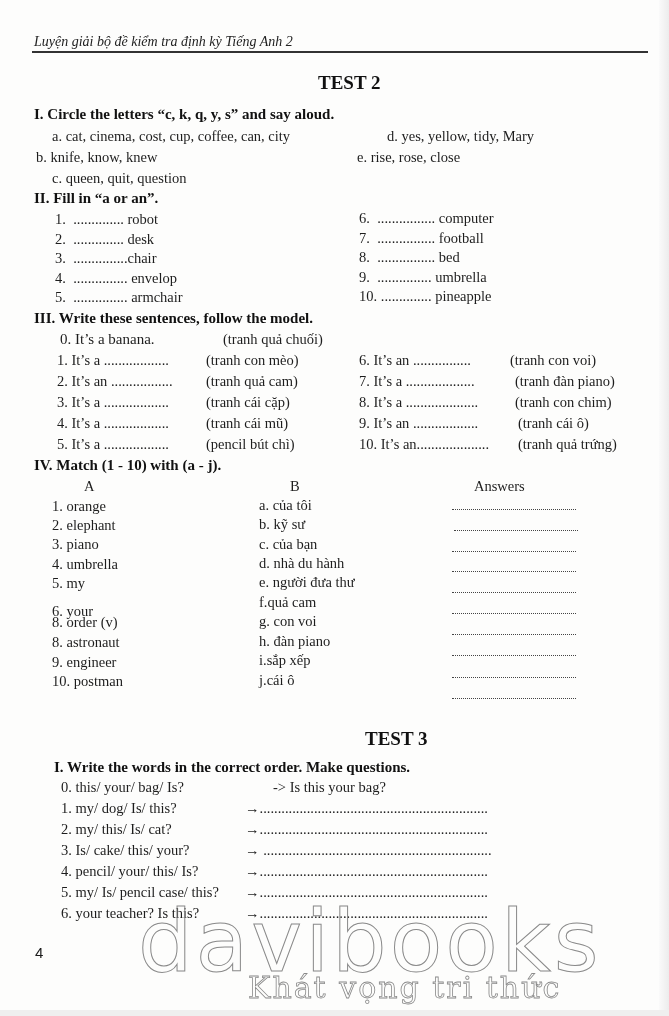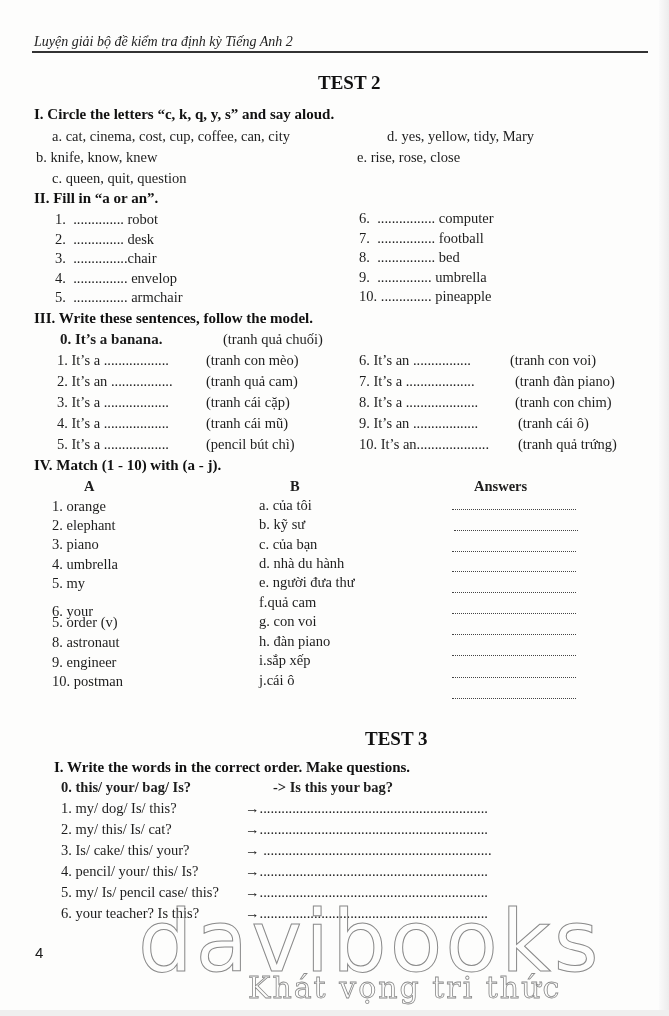--- a/index.html
+++ b/index.html
@@ -27,21 +27,21 @@
       position: absolute; left: 32px; top: 51px; width: 616px; height: 2px;
       background: #333;
     }
     .test-title {
       font-weight: bold; font-size: 19px; color: #111;
     }
     .sec-title {
       font-weight: bold; font-size: 15px; color: #111;
     }
     .txt { font-size: 14.5px; color: #1d1d1d; }
-    .bold { font-weight: bold; }
+    .bold { font-weight: normal; }
     .ans-line {
       position: absolute; left: 452px; width: 124px; height: 2px;
       border-bottom: 1.5px dotted #444;
     }
     .watermark {
       position: absolute; left: 138px; top: 898px;
       font-family: "DejaVu Sans", sans-serif;
       font-size: 86px; letter-spacing: 3px;
       color: transparent;
       -webkit-text-stroke: 1px #8a8a8a;
@@ -159,21 +159,21 @@
 <div class="abs txt bold" style="left:84px; top:478px;">A</div>
 <div class="abs txt bold" style="left:290px; top:478px;">B</div>
 <div class="abs txt bold" style="left:474px; top:478px;">Answers</div>
 
 <div class="abs txt" style="left:52px; top:498px;">1. orange</div>
 <div class="abs txt" style="left:52px; top:517px;">2. elephant</div>
 <div class="abs txt" style="left:52px; top:536px;">3. piano</div>
 <div class="abs txt" style="left:52px; top:556px;">4. umbrella</div>
 <div class="abs txt" style="left:52px; top:575px;">5. my</div>
 <div class="abs txt" style="left:52px; top:595px;margin-top:8px;">6. your</div>
-<div class="abs txt" style="left:52px; top:614px;">5. order (v)</div>
+<div class="abs txt" style="left:52px; top:614px;">8. order (v)</div>
 <div class="abs txt" style="left:52px; top:634px;">8. astronaut</div>
 <div class="abs txt" style="left:52px; top:654px;">9. engineer</div>
 <div class="abs txt" style="left:52px; top:673px;">10. postman</div>
 
 <div class="abs txt" style="left:259px; top:497px;">a. của tôi</div>
 <div class="abs txt" style="left:259px; top:516px;">b. kỹ sư</div>
 <div class="abs txt" style="left:259px; top:536px;">c. của bạn</div>
 <div class="abs txt" style="left:259px; top:555px;">d. nhà du hành</div>
 <div class="abs txt" style="left:259px; top:574px;">e. người đưa thư</div>
 <div class="abs txt" style="left:259px; top:594px;">f.quả cam</div>

